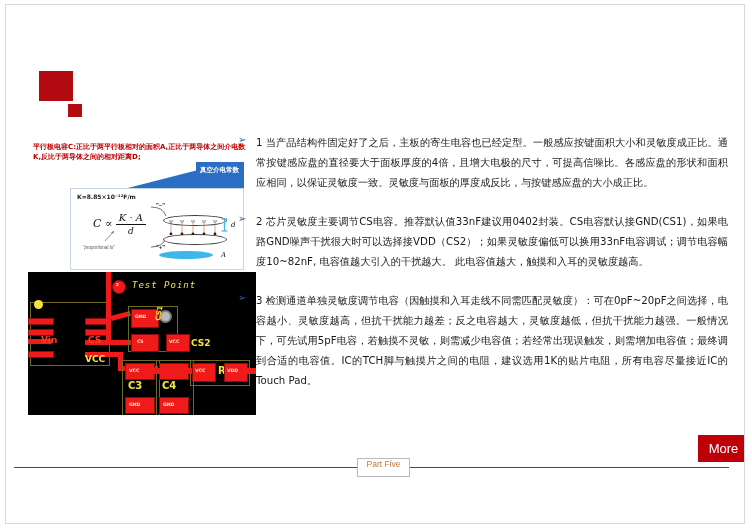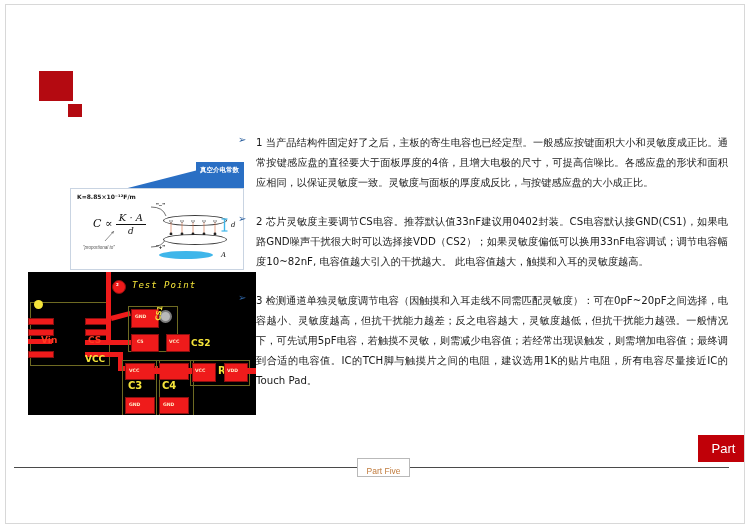--- a/index.html
+++ b/index.html
@@ -154,39 +154,40 @@
 
   
   .foot-rule{
     position:absolute;left:8px;top:462px;width:715px;height:1px;
     background:#4a4a4a;
   }
   .part-box{
     position:absolute;left:351px;top:453px;
     width:51px;height:17px;
     border:1px solid #b9b9b9;background:#fff;
-    display:flex;align-items:flex-end;justify-content:center;
+    display:flex;align-items:flex-start;justify-content:center;
   }
   .part-box span{font-size:8.5px;color:#c07b3d;}
   .more-btn{
     position:absolute;left:692px;top:430px;
     width:51px;height:27px;background:#c00008;
     display:flex;align-items:center;justify-content:center;
   }
   .more-btn span{color:#fff;font-size:13px;}
 </style>
 </head>
 <body>
 
 <div class="slide">
 
   <div class="title-sq"></div>
   <div class="sub-sq"></div>
 
   <div class="fig-cap">
+    <div class="cap-note">平行板电容C:正比于两平行板相对的面积A,正比于两导体之间介电数K,反比于两导体之间的相对距离D;</div>
     <div class="blue-wedge"></div>
     <div class="blue-box">真空介电常数</div>
 
     <div class="cap-panel">
       <div class="kval">K=8.85×10⁻¹²F/m</div>
 
       <div class="formula">
         <span>C ∝</span>
         <span class="frac">
           <span class="num">K · A</span>
@@ -324,16 +325,16 @@
       <span class="bullet">➢</span>
       <div class="ptext">3   检测通道单独灵敏度调节电容（因触摸和入耳走线不同需匹配灵敏度）：可在0pF~20pF之间选择，电容越小、灵敏度越高，但抗干扰能力越差；反之电容越大，灵敏度越低，但抗干扰能力越强。一般情况下，可先试用5pF电容，若触摸不灵敏，则需减少电容值；若经常出现误触发，则需增加电容值；最终调到合适的电容值。IC的TCH脚与触摸片之间的电阻，建议选用1K的贴片电阻，所有电容尽量接近IC的Touch Pad。</div>
     </div>
   </div>
 
   <div class="foot-rule"></div>
   <div class="part-box">
     <span>Part Five</span>
   </div>
   <div class="more-btn">
-    <span>Part</span>
+    <span>More</span>
   </div>
 
 </div>
 
 </body></html>

